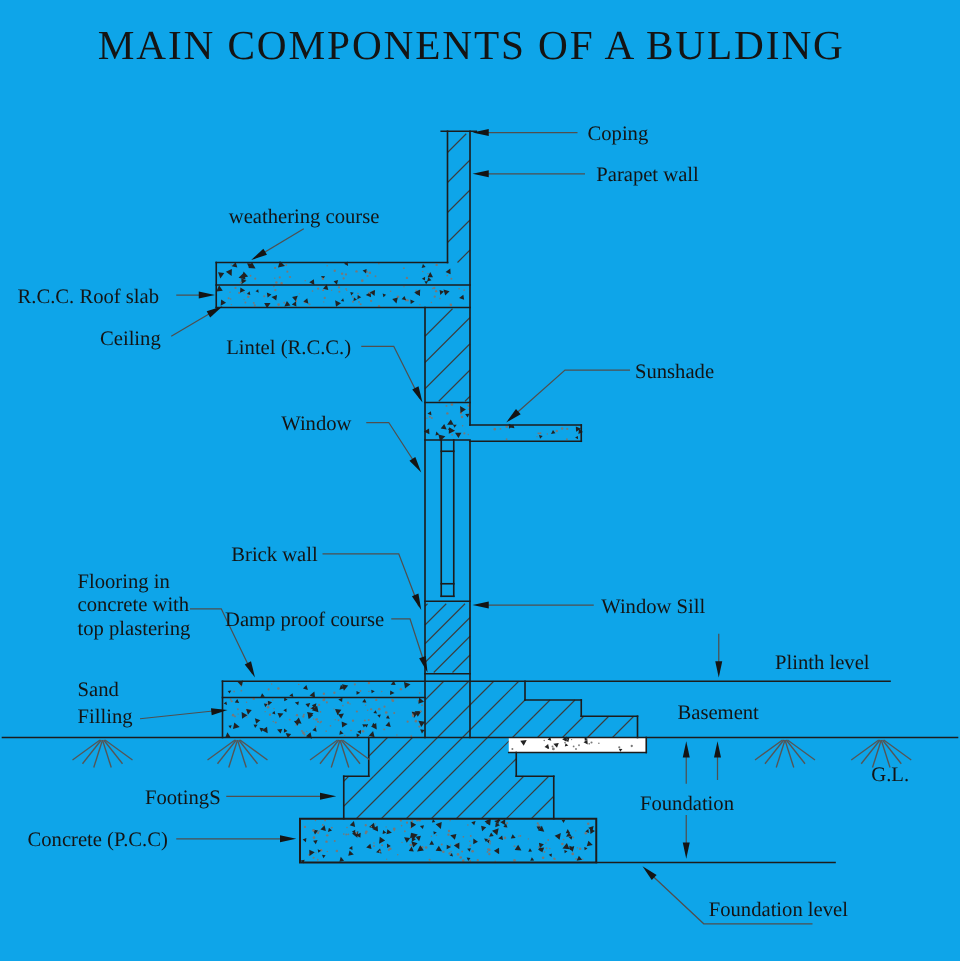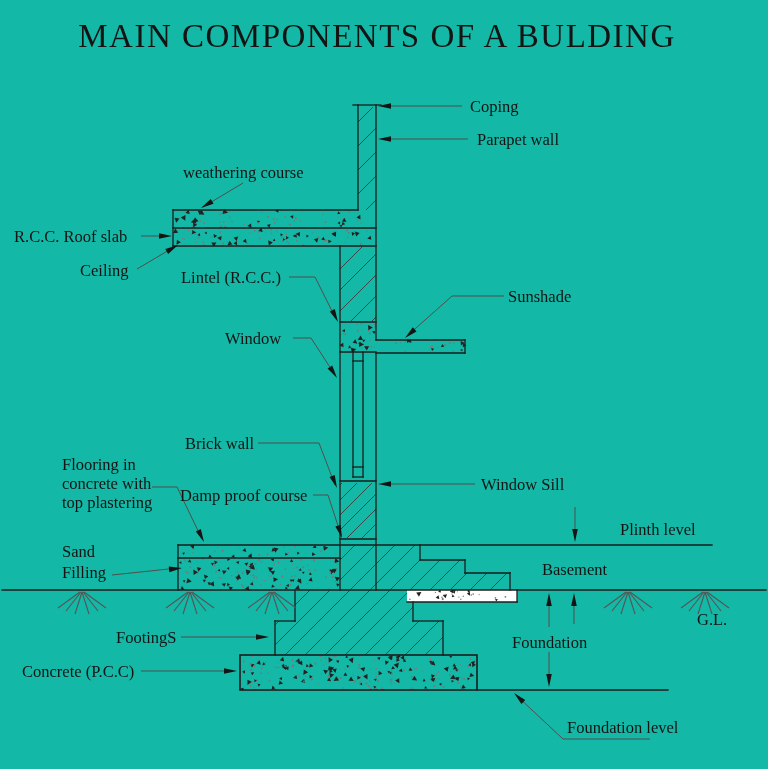--- a/index.html
+++ b/index.html
@@ -1,16 +1,16 @@
 <!DOCTYPE html>
 <html><head>
 <meta charset="utf-8">
 <style>
   html,body{margin:0;padding:0;background:#ffffff;}
-  .stage{width:768px;height:769px;position:relative;background:#14b8a6;overflow:hidden;}
+  .stage{width:768px;height:769px;position:relative;background:#0ea5e9;overflow:hidden;}
   svg{display:block;}
   text{font-family:"Liberation Serif","DejaVu Serif",serif;fill:#141414;}
   .ttl{font-size:33px;letter-spacing:1.5px;}
   .lbl{font-size:16.5px;}
   .s{stroke:#1c1c1c;stroke-width:1.3;fill:none;stroke-linecap:square;}
   .sb{stroke:#1c1c1c;stroke-width:1.6;fill:none;}
   .h{stroke:#3c3c3c;stroke-width:0.9;fill:none;}
   .t{stroke:#4f4f4f;stroke-width:1;fill:none;}
   .ft{stroke:#555;stroke-width:1.1;fill:none;}
   .ar{fill:#141414;stroke:none;}

